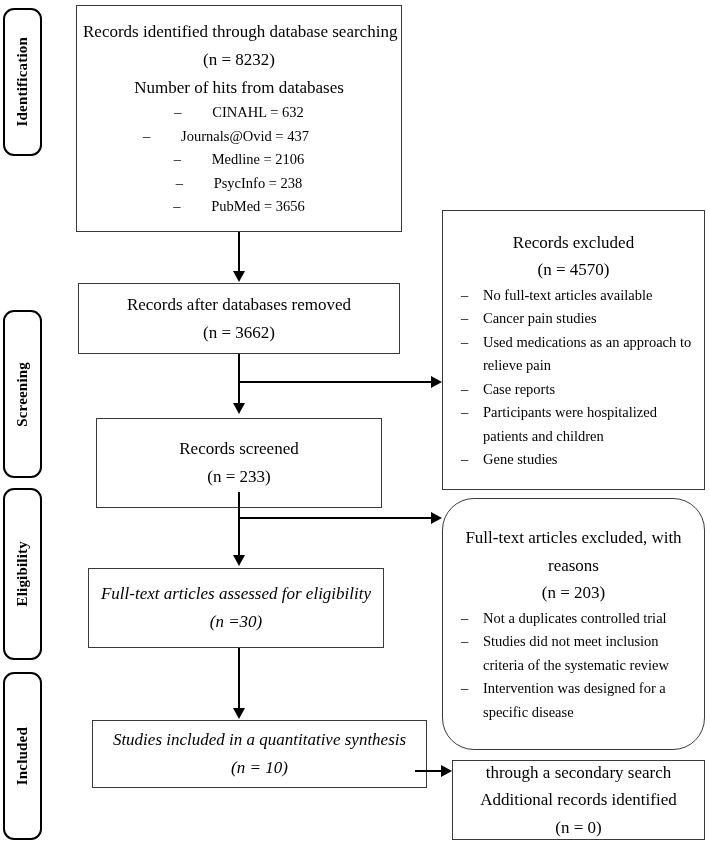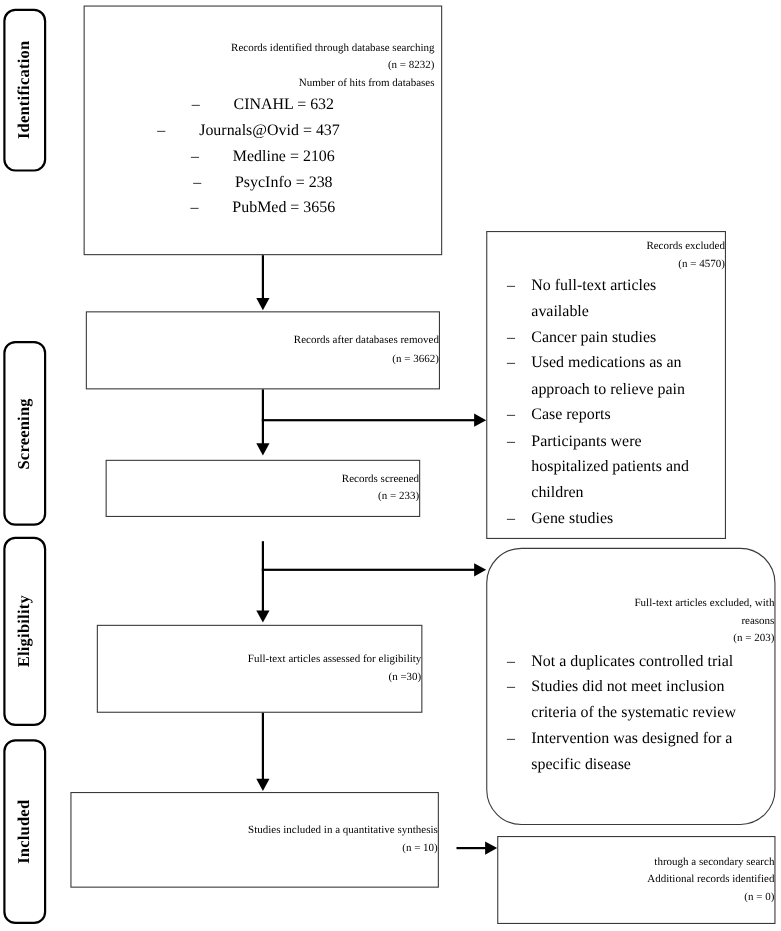--- a/index.html
+++ b/index.html
@@ -47,22 +47,22 @@
   .box {
     position: absolute;
     border: 1.5px solid #3a3a3a;
     background: #ffffff;
     box-sizing: border-box;
     display: flex;
     flex-direction: column;
     justify-content: center;
   }
   .box .line {
-    text-align: right;
-    font-size: 10px;
+    text-align: center;
+    font-size: 17px;
     line-height: 1.62;
     white-space: nowrap;
   }
 
   
   .bullets {
     display: flex;
     flex-direction: column;
   }
   .bullet {
@@ -164,47 +164,47 @@
   <div class="box" style="left:78px; top:283px; width:322px; height:71px;">
     <div class="line">Records after databases removed</div>
     <div class="line">(n = 3662)</div>
   </div>
 
   <div class="vline" style="left:238px; top:354px; height:50px;"></div>
   <div class="arrow-down" style="left:233px; top:403px;"></div>
   <div class="hline" style="left:238px; top:381px; width:196px;"></div>
   <div class="arrow-right" style="left:431px; top:376px;"></div>
 
-  <div class="box" style="left:96px; top:418px; width:286px; height:52px;">
+  <div class="box" style="left:96px; top:418px; width:286px; height:90px;">
     <div class="line">Records screened</div>
     <div class="line">(n = 233)</div>
   </div>
 
   <div class="vline" style="left:238px; top:492px; height:64px;"></div>
   <div class="arrow-down" style="left:233px; top:555px;"></div>
   <div class="hline" style="left:238px; top:517px; width:196px;"></div>
   <div class="arrow-right" style="left:431px; top:512px;"></div>
 
-  <div class="box" style="left:88px; top:568px; width:296px; height:80px;">
+  <div class="box" style="left:88px; top:568px; width:296px; height:80px;font-style:italic;">
     <div class="line">Full-text articles assessed for eligibility</div>
     <div class="line">(n =30)</div>
   </div>
 
   <div class="vline" style="left:238px; top:648px; height:61px;"></div>
   <div class="arrow-down" style="left:233px; top:708px;"></div>
 
-  <div class="box" style="left:64px; top:720px; width:335px; height:87px;">
+  <div class="box" style="left:92px; top:720px; width:335px; height:68px;font-style:italic;">
     <div class="line">Studies included in a quantitative synthesis</div>
     <div class="line">(n = 10)</div>
   </div>
 
   <div class="hline" style="left:415px; top:770px; width:29px;"></div>
   <div class="arrow-right" style="left:441px; top:765px;"></div>
 
-  <div class="box" style="left:442px; top:210px; width:218px; height:280px; padding:17px 0;">
+  <div class="box" style="left:442px; top:210px; width:263px; height:280px; padding:17px 0;">
     <div class="line">Records excluded</div>
     <div class="line">(n = 4570)</div>
     <div class="bullets bullets-left">
       <div class="bullet">
         <span class="dash">–</span>
         <span class="btext">No full-text articles available</span>
       </div>
       <div class="bullet">
         <span class="dash">–</span>
         <span class="btext">Cancer pain studies</span>

